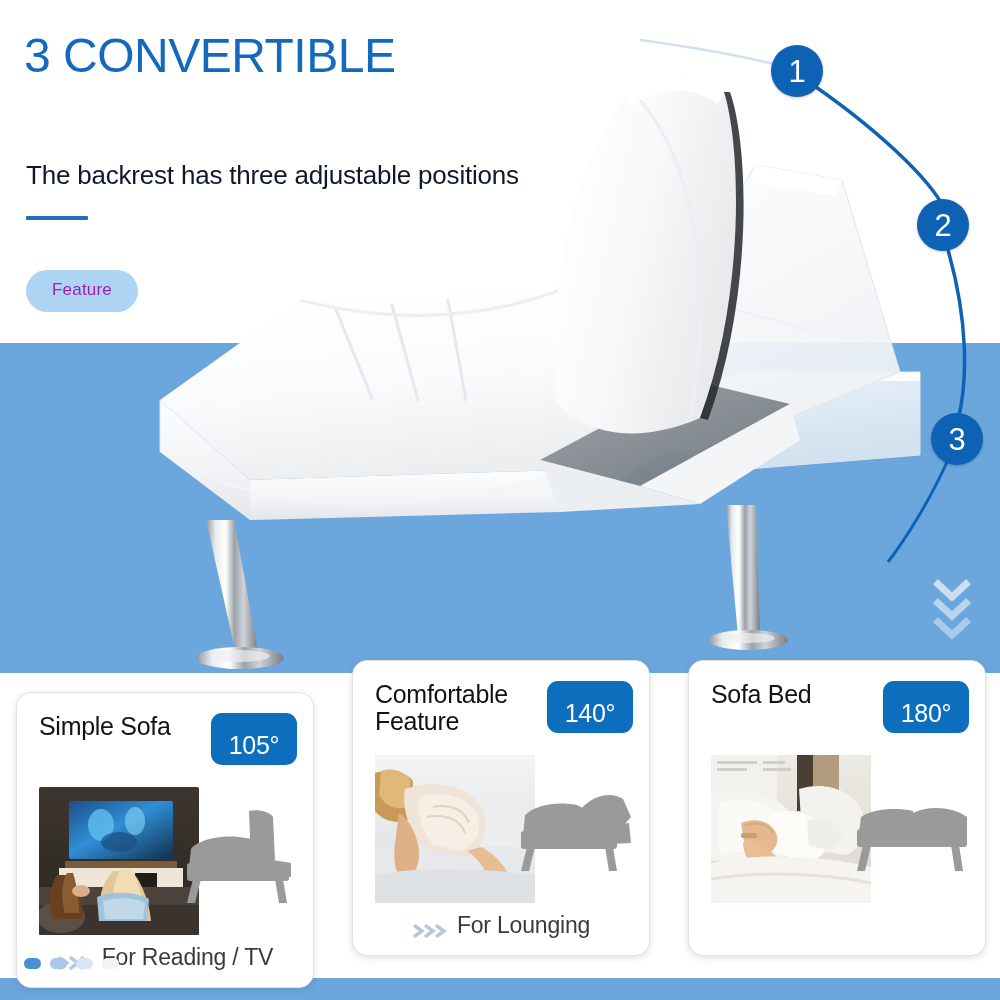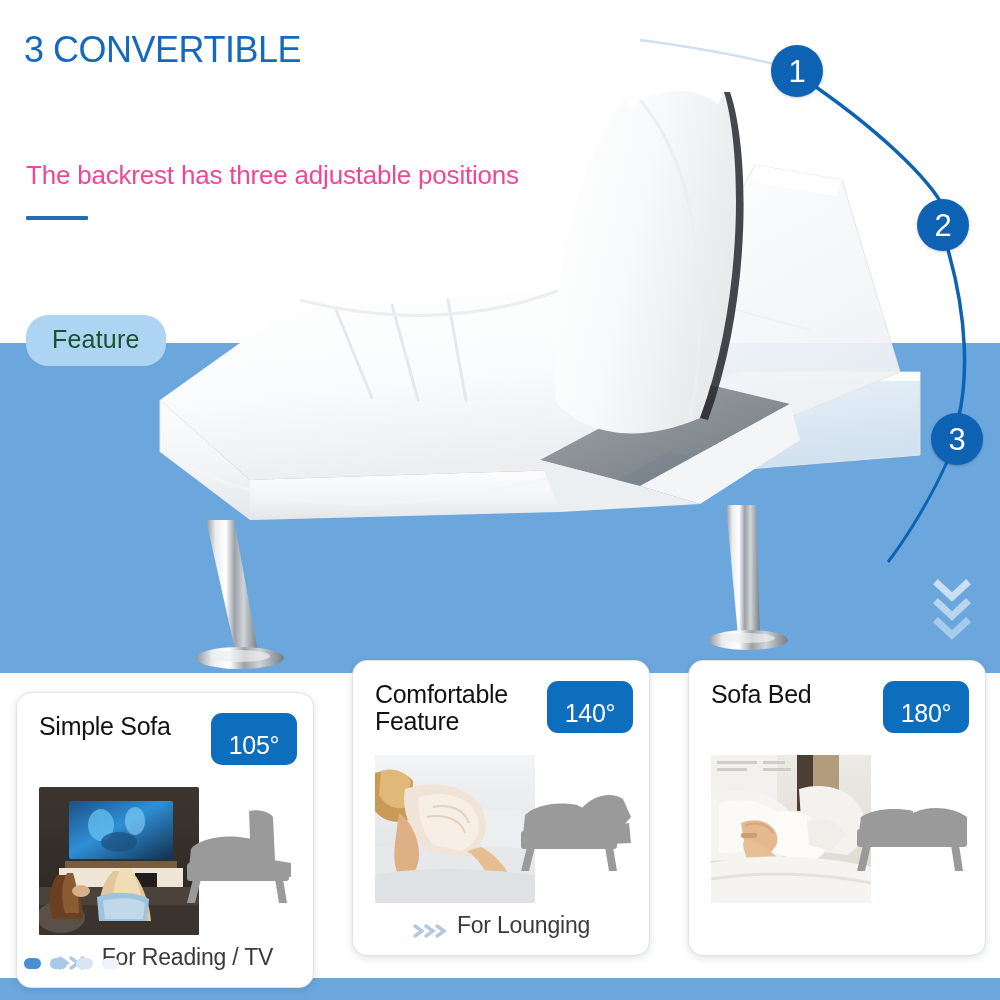--- a/index.html
+++ b/index.html
@@ -16,36 +16,36 @@
     background:#6ba7dd;
   }
   .bg-bottom-bar{
     position:absolute;left:0;top:978px;width:1000px;height:22px;
     background:#6ba7dd;
   }
 
   
   .headline{
     position:absolute;left:24px;top:32px;width:640px;
-    font-size:36px;line-height:0.98;font-weight:400;
+    font-size:48px;line-height:0.98;font-weight:400;
     color:#1569bd;letter-spacing:-0.5px;
   }
   .headline .l2{display:block;}
   .subtitle{
     position:absolute;left:26px;top:160px;width:700px;
-    font-size:26px;color:#ec4899;font-weight:400;letter-spacing:-0.2px;
+    font-size:26px;color:#0f172a;font-weight:400;letter-spacing:-0.2px;
   }
   .rule{
     position:absolute;left:26px;top:216px;width:62px;height:4px;
     background:#1f6fb2;border-radius:1px;
   }
   .feature-badge{
     position:absolute;left:26px;top:270px;
     padding:10px 26px 12px 26px;border-radius:22px;
-    background:#aed4f4;color:#14532d;font-size:25px;letter-spacing:0.2px;margin-top:45px;
+    background:#aed4f4;color:#a21caf;font-size:17px;letter-spacing:0.2px;
   }
 
   
   .sofa-wrap{position:absolute;left:0;top:0;width:1000px;height:690px;}
 
   
   .callout{
     position:absolute;width:52px;height:52px;border-radius:50%;
     background:#0d62b4;color:#fff;
     display:flex;align-items:center;justify-content:center;

